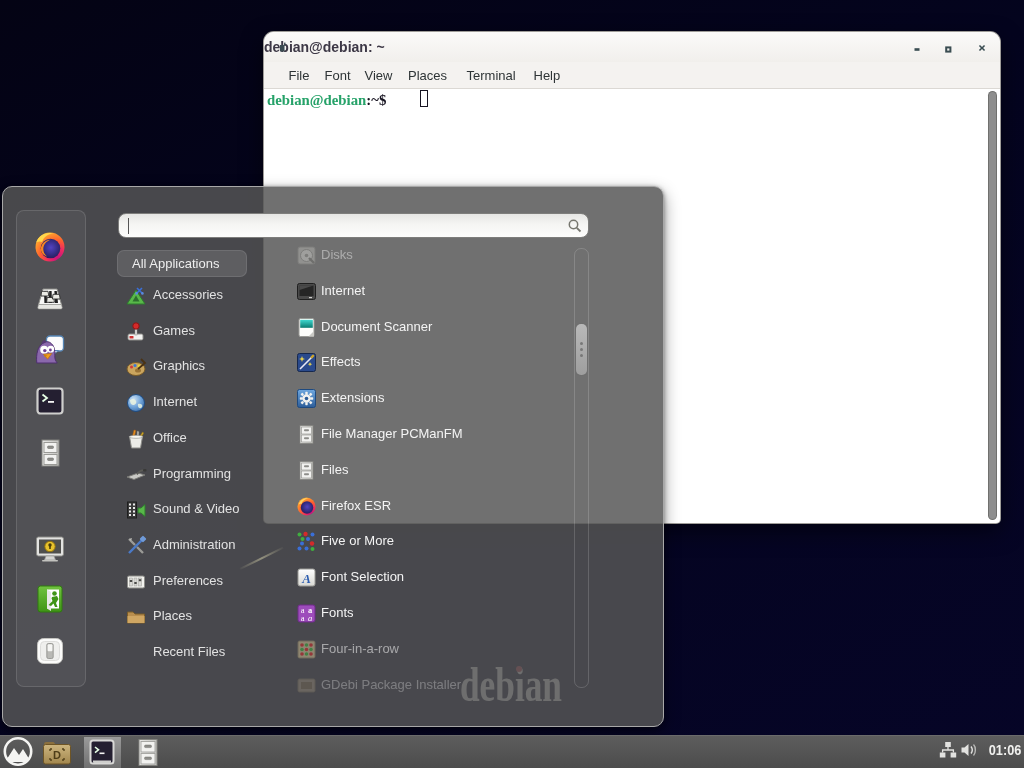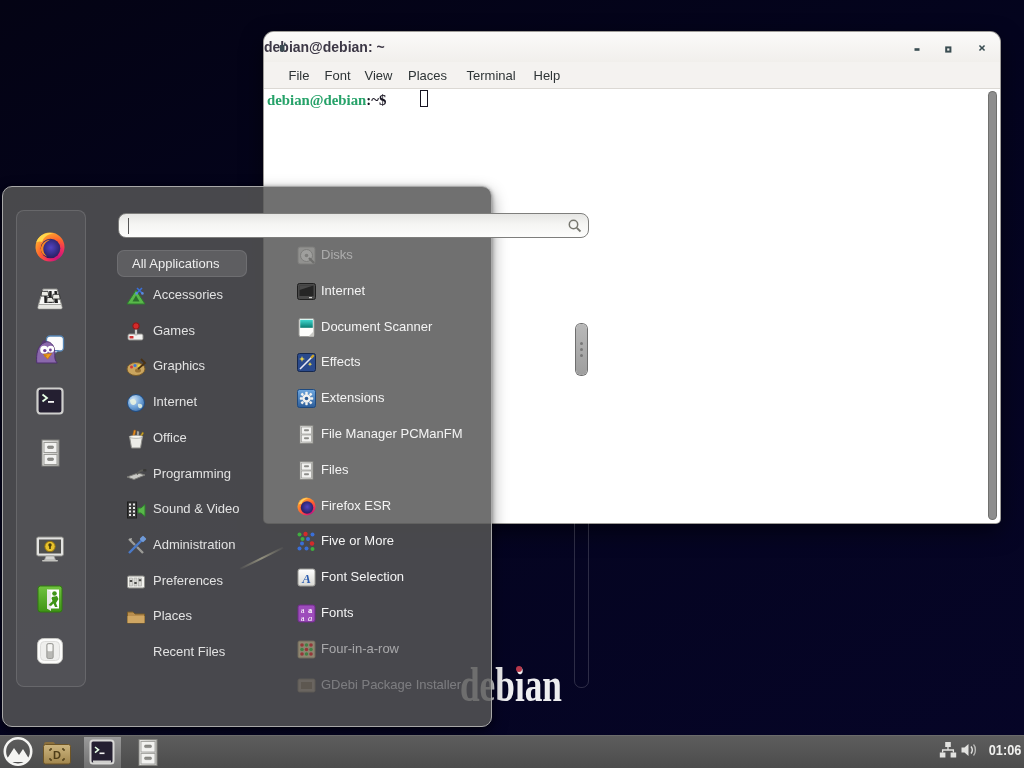--- a/index.html
+++ b/index.html
@@ -36,21 +36,21 @@
   #prompt { position:absolute; left:2px; top:3px;
             font-family:Liberation Serif, serif; font-size:14.8px; font-weight:bold;
             color:#171421; white-space:pre; }
   #prompt .g { color:#26a269; }
   #cursor { position:absolute; left:154.5px; top:1px; width:8px; height:17px;
             border:1.5px solid #171421; background:#fff; }
   #tscroll { position:absolute; right:3px; top:3px; width:7px; height:427px;
              border-radius:4px; background:#8e8e8e; box-shadow:0 0 0 1px #70706e; }
 
   
-  #menu { position:absolute; left:2px; top:186px; width:490px; height:541px;
+  #menu { position:absolute; left:2px; top:186px; width:662px; height:541px;
           background:rgba(85,85,85,0.845); border:1px solid #a8a8a8; border-radius:10px;
           box-shadow:0 6px 16px rgba(0,0,0,0.42), 0 1px 4px rgba(0,0,0,0.4); }
   #favpanel { position:absolute; left:13px; top:23px; width:70px; height:477px;
               background:rgba(255,255,255,0.05); border:1px solid rgba(255,255,255,0.13);
               border-radius:8px; }
   .fav { position:absolute; left:31px; width:32px; height:32px; }
   #search { position:absolute; left:115px; top:26px; width:471px; height:25px;
             border-radius:8px; border:1px solid #7e7e7c;
             background:linear-gradient(#e6e6e4 0%,#f5f5f3 45%,#fdfdfc 100%); }
   #search .caret { position:absolute; left:9px; top:4px; width:1px; height:16px; background:#555; }

